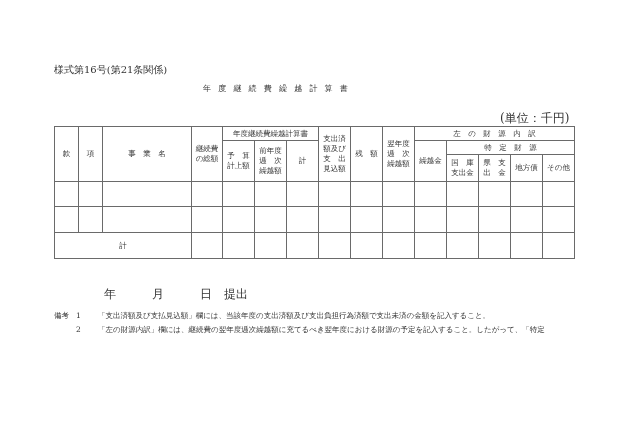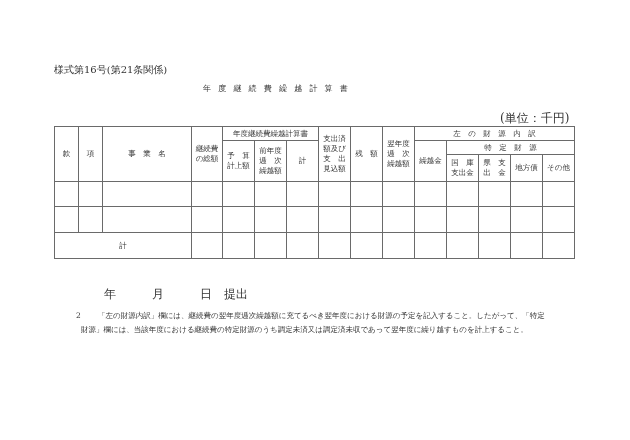--- a/index.html
+++ b/index.html
@@ -176,16 +176,18 @@
     <td></td>
     <td></td>
   </tr>
 </tbody>
   </table>
 
 <div class="abs date-line">年　　　月　　　日　提出</div>
 
 <div class="abs notes">
   <div class="note-row">
+    <span class="note-prefix">備考</span><span class="note-num">1</span><span>「支出済額及び支払見込額」欄には、当該年度の支出済額及び支出負担行為済額で支出未済の金額を記入すること。</span>
+  </div>
+  <div class="note-row">
     <span class="note-prefix"></span><span class="note-num">2</span><span>「左の財源内訳」欄には、継続費の翌年度逓次繰越額に充てるべき翌年度における財源の予定を記入すること。したがって、「特定</span>
   </div>
-  <div class="note-row note-cont">財源」欄には、当該年度における継続費の特定財源のうち調定未済又は調定済未収であって翌年度に繰り越すものを計上すること。</div>
 </div>
 
 </body></html>

